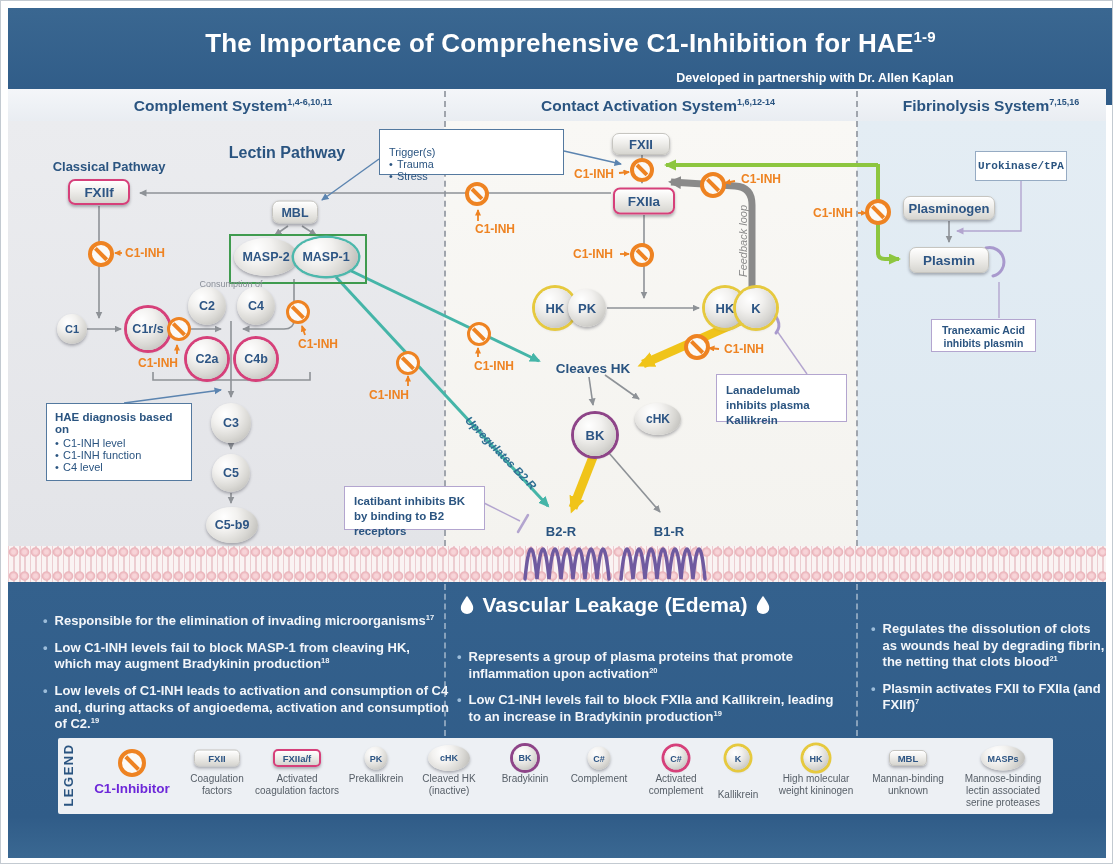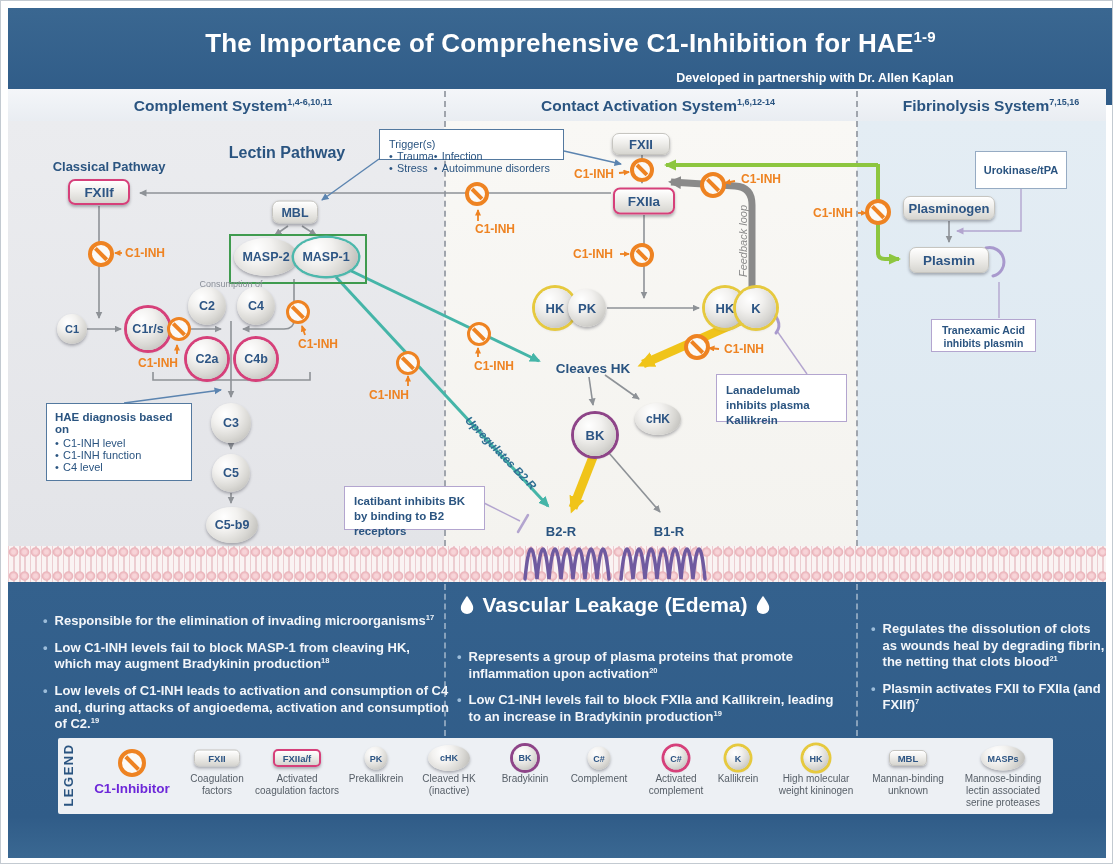--- a/index.html
+++ b/index.html
@@ -225,30 +225,26 @@
     <div class="boxline">C4 level</div>
   </div>
 
   <div class="abs ctr no" style="left:100px;top:253px;width:26px;height:26px;"></div>
   <div class="abs ctr c1lab" style="left:144px;top:252px;">C1-INH</div>
   <div class="abs ctr no sm" style="left:178px;top:328px;width:24px;height:24px;"></div>
   <div class="abs ctr c1lab" style="left:157px;top:362px;">C1-INH</div>
   <div class="abs ctr no sm" style="left:297px;top:311px;width:24px;height:24px;"></div>
   <div class="abs ctr c1lab" style="left:317px;top:343px;">C1-INH</div>
 
-  <div class="abs obox b-blue" style="left:378px;top:128px;width:185px;height:31px;padding:8px 9px;font-size:10.8px;">
+  <div class="abs obox b-blue" style="left:378px;top:128px;width:185px;height:46px;padding:16px 9px;font-size:10.8px;">
     <div>Trigger(s)</div>
     <div style="display:flex;">
       <div>
         <div class="boxline">Trauma</div>
         <div class="boxline">Stress</div>
-      </div>
-      <div>
-        <div class="boxline">Infection</div>
-        <div class="boxline">Autoimmune disorders</div>
       </div>
     </div>
   </div>
 
   <div class="abs ctr pill" style="left:640px;top:143px;width:58px;height:22px;font-size:13px;">FXII</div>
   <div class="abs ctr pill pk" style="left:643px;top:200px;width:62px;height:27px;font-size:13.5px;">FXIIa</div>
 
   <div class="abs ctr no" style="left:641px;top:169px;width:24px;height:24px;"></div>
   <div class="abs ctr c1lab" style="left:593px;top:173px;">C1-INH</div>
   <div class="abs ctr no" style="left:712px;top:184px;width:26px;height:26px;"></div>
@@ -278,21 +274,21 @@
   <div class="abs ctr sph elp" style="left:657px;top:418px;width:46px;height:32px;font-size:12px;">cHK</div>
 
   <div class="abs ctr rot-up" style="left:500px;top:452px;">Upregulates B2-R</div>
 
   <div class="abs obox b-lav" style="left:715px;top:373px;width:131px;height:48px;padding:8px 9px;font-size:11.5px;line-height:1.3;">Lanadelumab inhibits plasma Kallikrein</div>
   <div class="abs obox b-lav" style="left:343px;top:485px;width:141px;height:44px;padding:7px 9px;font-size:11.5px;line-height:1.3;">Icatibant inhibits BK by binding to B2 receptors</div>
 
   <div class="abs ctr dlab" style="left:560px;top:530px;font-size:13px;">B2-R</div>
   <div class="abs ctr dlab" style="left:668px;top:530px;font-size:13px;">B1-R</div>
 
-  <div class="abs obox b-lblue" style="left:974px;top:150px;width:92px;height:38px;display:flex;align-items:center;justify-content:center;font-weight:bold;font-size:11px;">Urokinase/tPA</div>
+  <div class="abs obox b-lblue" style="left:974px;top:150px;width:92px;height:30px;display:flex;align-items:center;justify-content:center;font-weight:bold;font-size:11px;font-family:Liberation Mono, monospace;">Urokinase/tPA</div>
   <div class="abs ctr pill" style="left:948px;top:207px;width:92px;height:24px;font-size:13px;">Plasminogen</div>
   <div class="abs ctr pill" style="left:948px;top:259px;width:80px;height:26px;font-size:13.5px;">Plasmin</div>
   <div class="abs obox b-lav" style="left:930px;top:318px;width:105px;height:33px;padding:4px 6px;font-size:10.5px;line-height:1.25;text-align:center;">Tranexamic Acid inhibits plasmin</div>
   <div class="abs ctr no" style="left:877px;top:211px;width:26px;height:26px;"></div>
   <div class="abs ctr c1lab" style="left:832px;top:212px;">C1-INH</div>
 
   <div class="abs ctr vtitle" style="left:614px;top:604px;">
     <svg width="13" height="18" viewBox="0 0 12 17">
         <path d="M6 0 C6 0 0 7.5 0 11.4 a6 5.6 0 0 0 12 0 C12 7.5 6 0 6 0 Z" fill="#fff"></path>
       </svg>
@@ -358,21 +354,21 @@
   <div class="abs ctr sph rg-purple lgsph lgicon" style="left:524px;top:757px;width:24px;height:24px;">BK</div>
   <div class="abs lglab" style="left:524px;top:772px;width:70px;">Bradykinin</div>
 
   <div class="abs ctr sph lgsph lgicon" style="left:598px;top:757px;width:23px;height:23px;">C#</div>
   <div class="abs lglab" style="left:598px;top:772px;width:76px;">Complement</div>
 
   <div class="abs ctr sph rg-pink lgsph lgicon" style="left:675px;top:757px;width:23px;height:23px;">C#</div>
   <div class="abs lglab" style="left:675px;top:772px;width:76px;">Activated complement</div>
 
   <div class="abs ctr sph rg-yellow lgsph lgicon" style="left:737px;top:757px;width:23px;height:23px;">K</div>
-  <div class="abs lglab" style="left:737px;top:772px;width:66px;">Kallikrein</div>
+  <div class="abs lglab" style="left:737px;top:788px;width:66px;">Kallikrein</div>
 
   <div class="abs ctr sph rg-yellow lgsph lgicon" style="left:815px;top:757px;width:25px;height:25px;">HK</div>
   <div class="abs lglab" style="left:815px;top:772px;width:96px;">High molecular weight kininogen</div>
 
   <div class="abs ctr pill lgpill lgicon" style="left:907px;top:757px;width:38px;height:16px;">MBL</div>
   <div class="abs lglab" style="left:907px;top:772px;width:88px;">Mannan-binding unknown</div>
 
   <div class="abs ctr sph elp lgsph lgicon" style="left:1002px;top:757px;width:44px;height:25px;">MASPs</div>
   <div class="abs lglab" style="left:1002px;top:772px;width:98px;">Mannose-binding lectin associated serine proteases</div>
 

